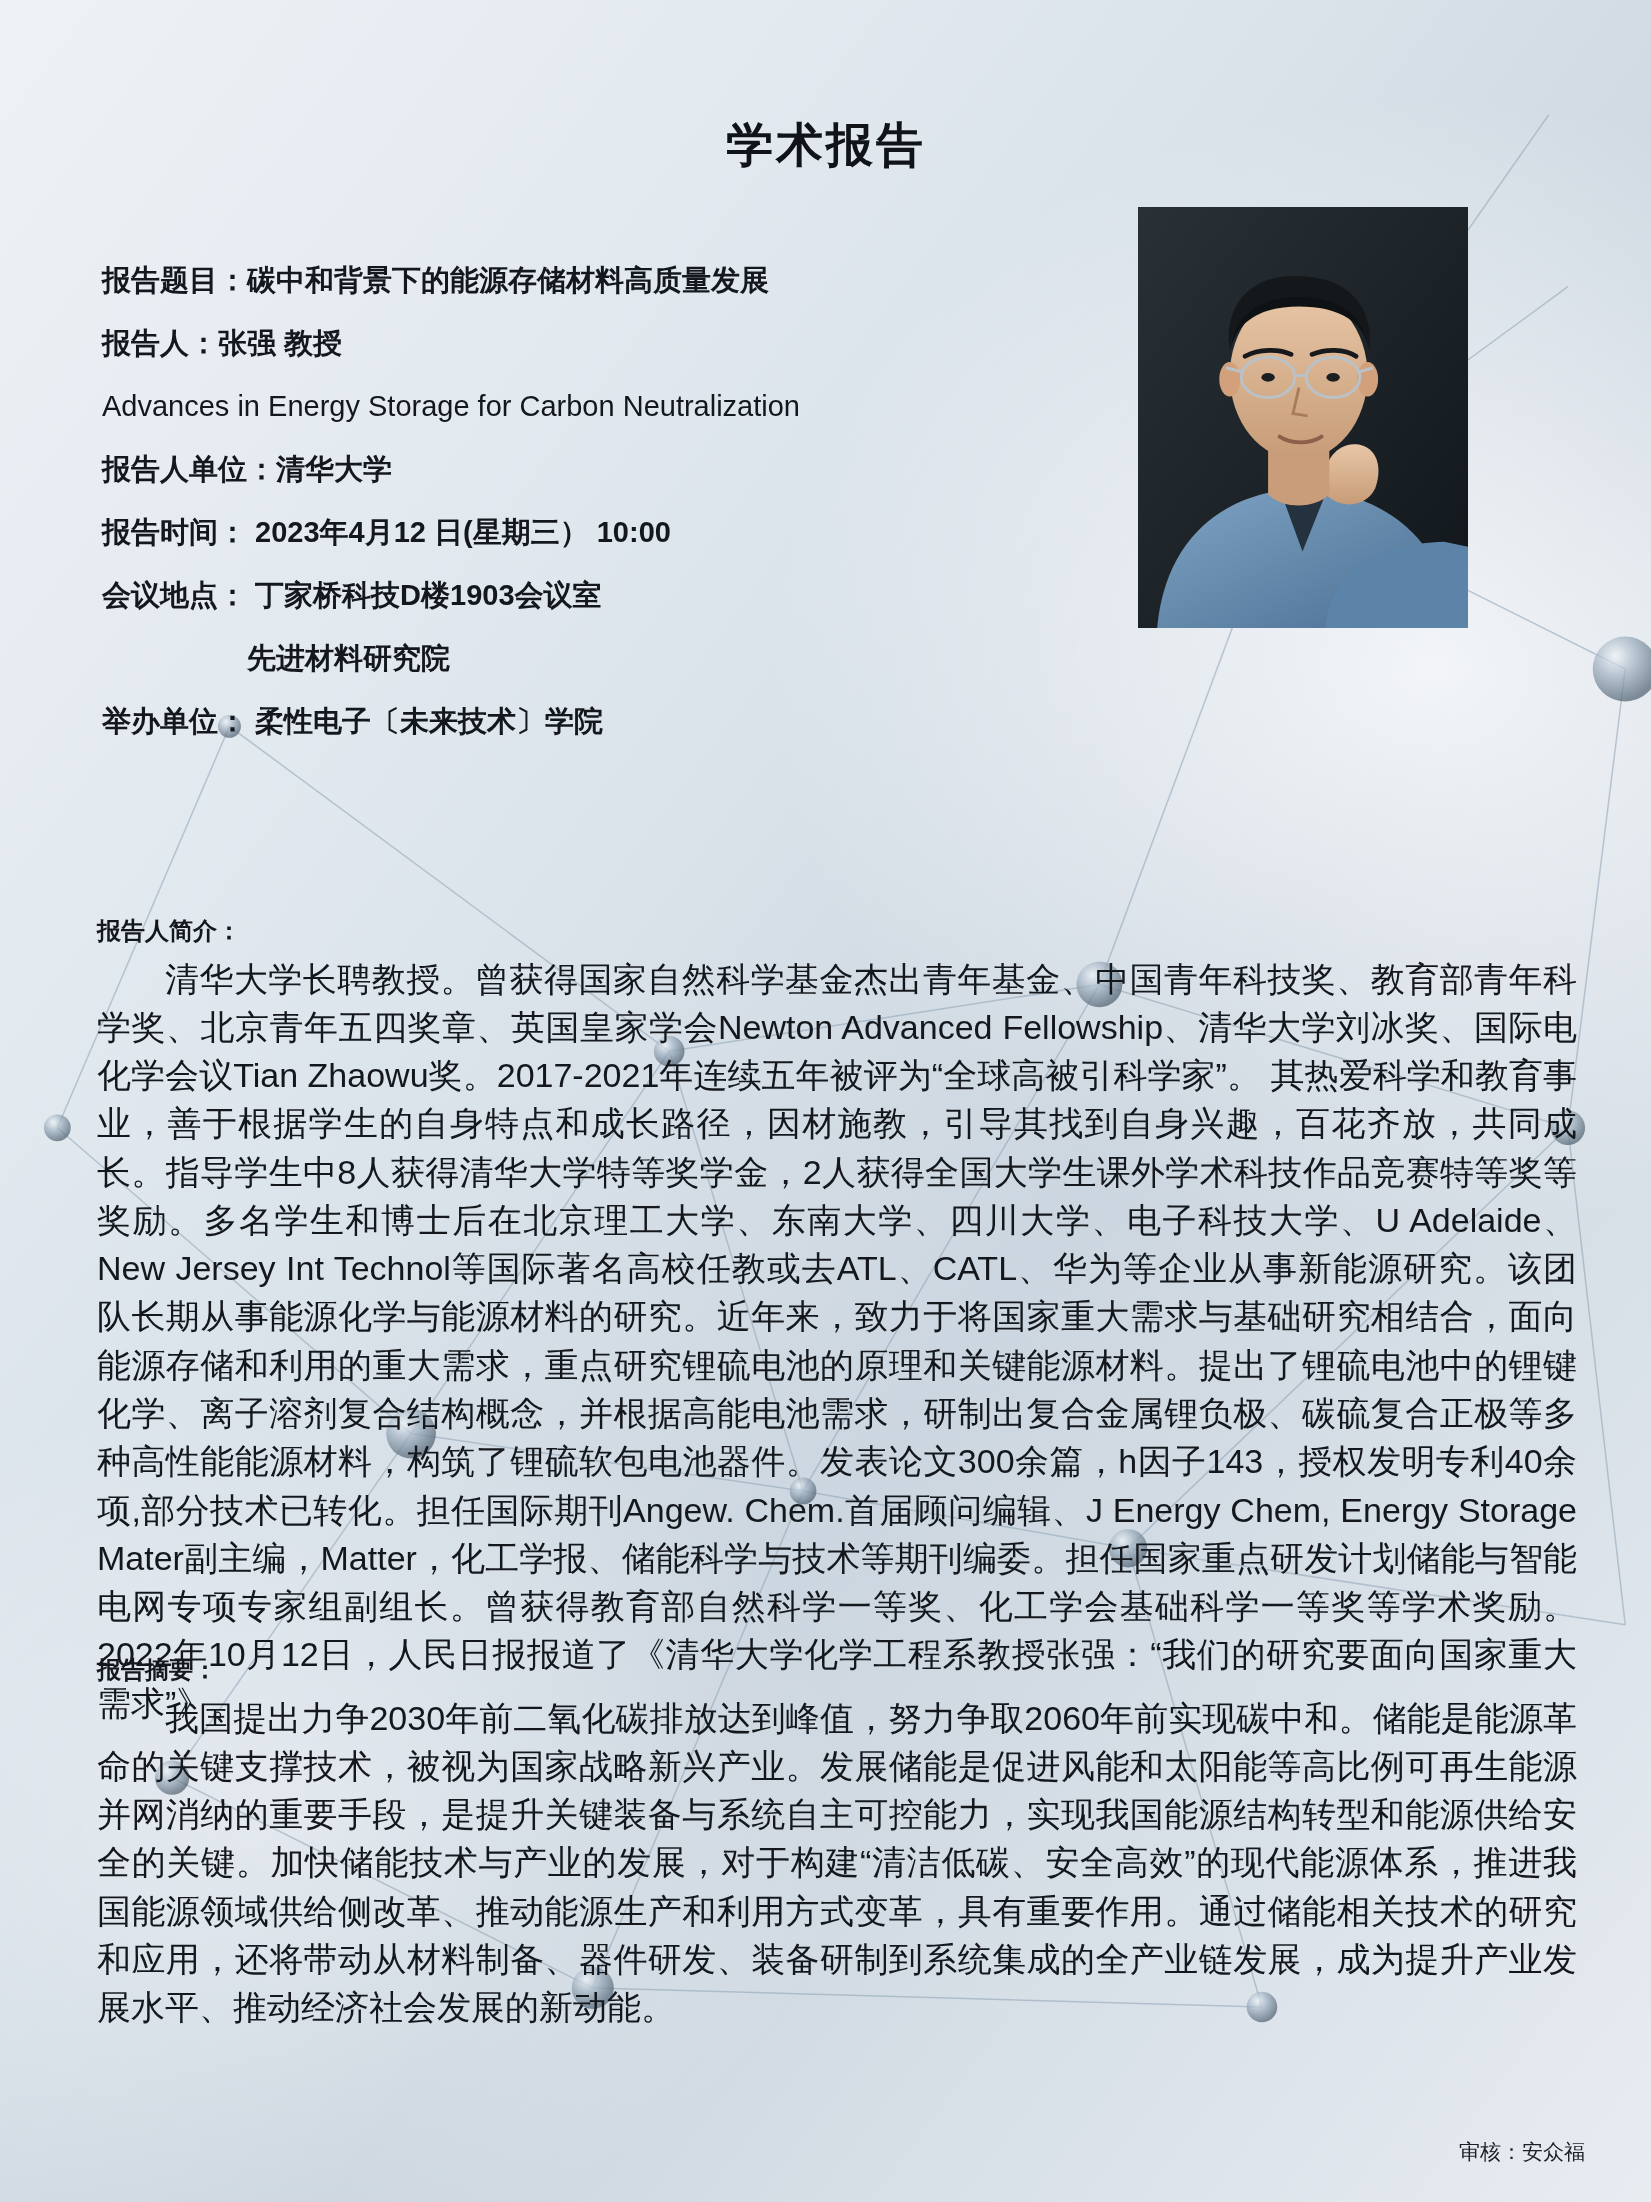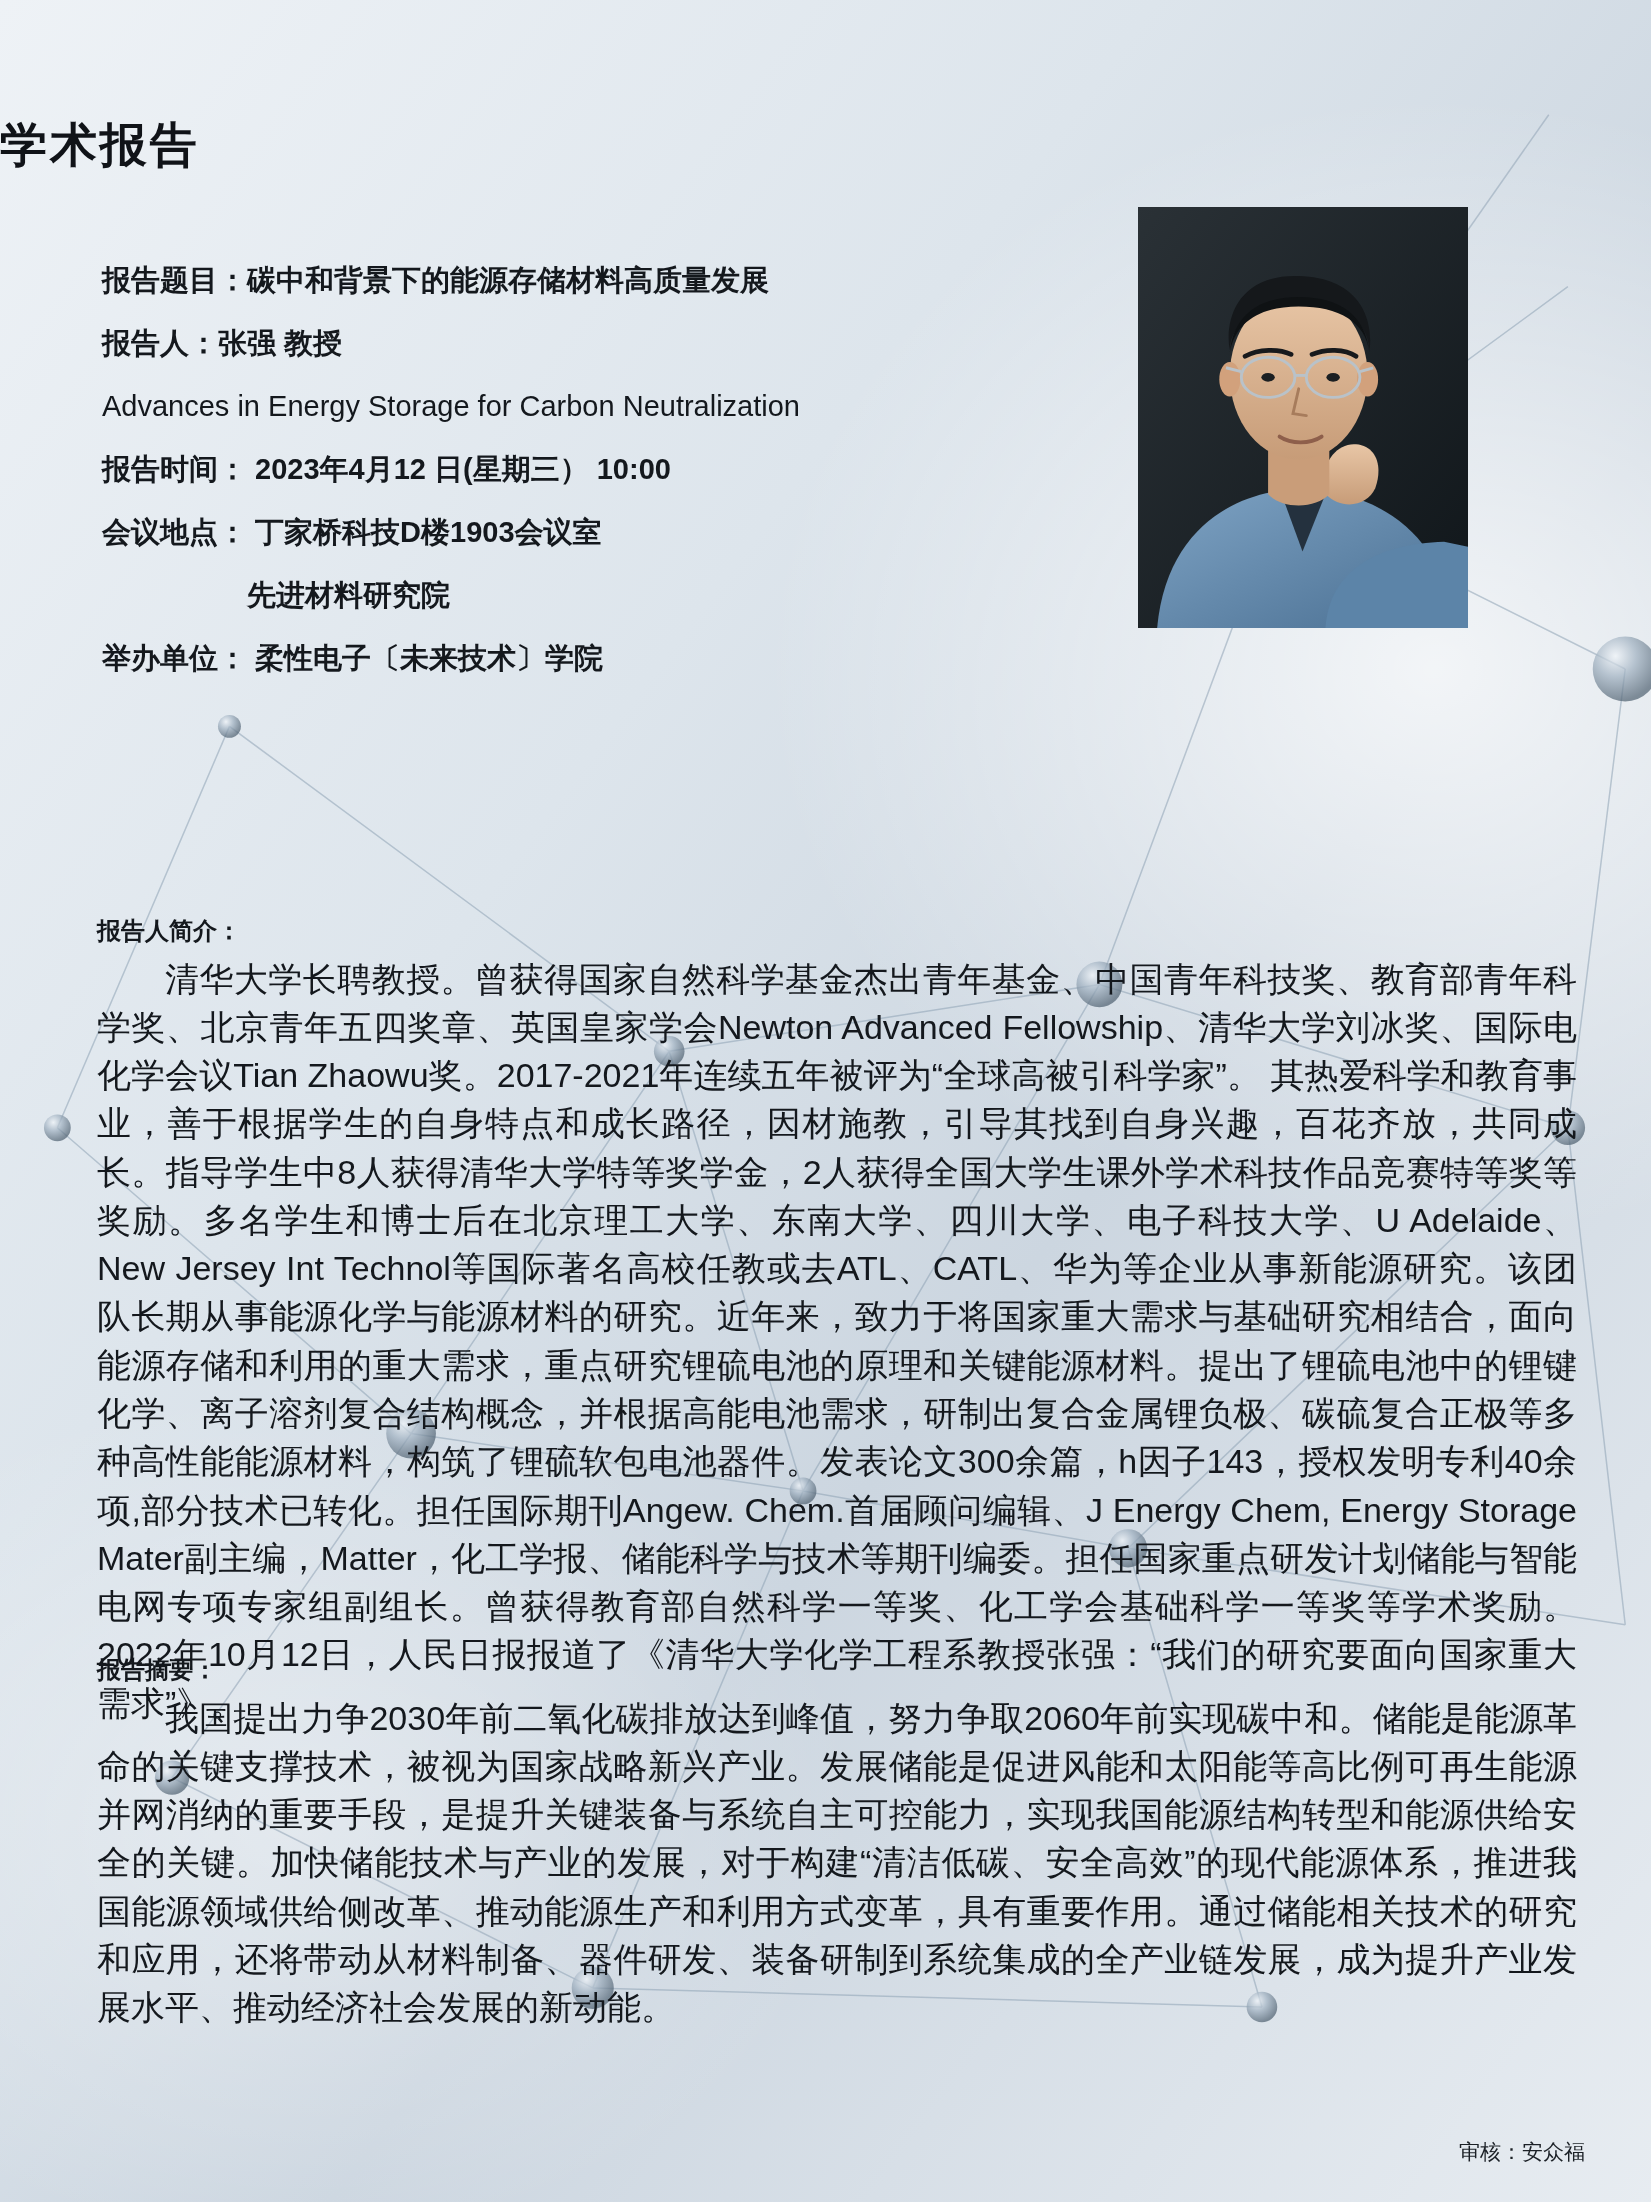--- a/index.html
+++ b/index.html
@@ -28,20 +28,21 @@
     height: 100%;
     pointer-events: none;
   }
   #content {
     position: relative;
     z-index: 3;
     width: 100%;
     height: 100%;
   }
   .title {
+    text-align: center;
     font-size: 47px;
     font-weight: bold;
     color: #101318;
     letter-spacing: 2.9px;
     padding-top: 119px;
     line-height: 1.1;
   }
   .photo {
     position: absolute;
     left: 1138px;
@@ -229,20 +230,21 @@
     </svg>
   </div>
 
   <div id="content">
     <div class="title">学术报告</div>
 
     <div class="meta">
       <div class="meta-line">报告题目：碳中和背景下的能源存储材料高质量发展</div>
       <div class="meta-line">报告人：张强 教授</div>
       <div class="meta-line en">Advances in Energy Storage for Carbon Neutralization</div>
+      <div class="meta-line">报告人单位：清华大学</div>
       <div class="meta-line">报告时间： 2023年4月12 日(星期三） 10:00</div>
       <div class="meta-line">会议地点： 丁家桥科技D楼1903会议室</div>
       <div class="meta-line indent">先进材料研究院</div>
       <div class="meta-line">举办单位： 柔性电子〔未来技术〕学院</div>
     </div>
 
     <div class="section" id="bio-section">
       <div class="section-head">报告人简介：</div>
       <div class="section-body">清华大学长聘教授。曾获得国家自然科学基金杰出青年基金、中国青年科技奖、教育部青年科学奖、北京青年五四奖章、英国皇家学会Newton Advanced Fellowship、清华大学刘冰奖、国际电化学会议Tian Zhaowu奖。2017-2021年连续五年被评为“全球高被引科学家”。 其热爱科学和教育事业，善于根据学生的自身特点和成长路径，因材施教，引导其找到自身兴趣，百花齐放，共同成长。指导学生中8人获得清华大学特等奖学金，2人获得全国大学生课外学术科技作品竞赛特等奖等奖励。多名学生和博士后在北京理工大学、东南大学、四川大学、电子科技大学、U Adelaide、New Jersey Int Technol等国际著名高校任教或去ATL、CATL、华为等企业从事新能源研究。该团队长期从事能源化学与能源材料的研究。近年来，致力于将国家重大需求与基础研究相结合，面向能源存储和利用的重大需求，重点研究锂硫电池的原理和关键能源材料。提出了锂硫电池中的锂键化学、离子溶剂复合结构概念，并根据高能电池需求，研制出复合金属锂负极、碳硫复合正极等多种高性能能源材料，构筑了锂硫软包电池器件。发表论文300余篇，h因子143，授权发明专利40余项,部分技术已转化。担任国际期刊Angew. Chem.首届顾问编辑、J Energy Chem, Energy Storage Mater副主编，Matter，化工学报、储能科学与技术等期刊编委。担任国家重点研发计划储能与智能电网专项专家组副组长。曾获得教育部自然科学一等奖、化工学会基础科学一等奖等学术奖励。2022年10月12日，人民日报报道了《清华大学化学工程系教授张强：“我们的研究要面向国家重大需求”》。</div>
     </div>

